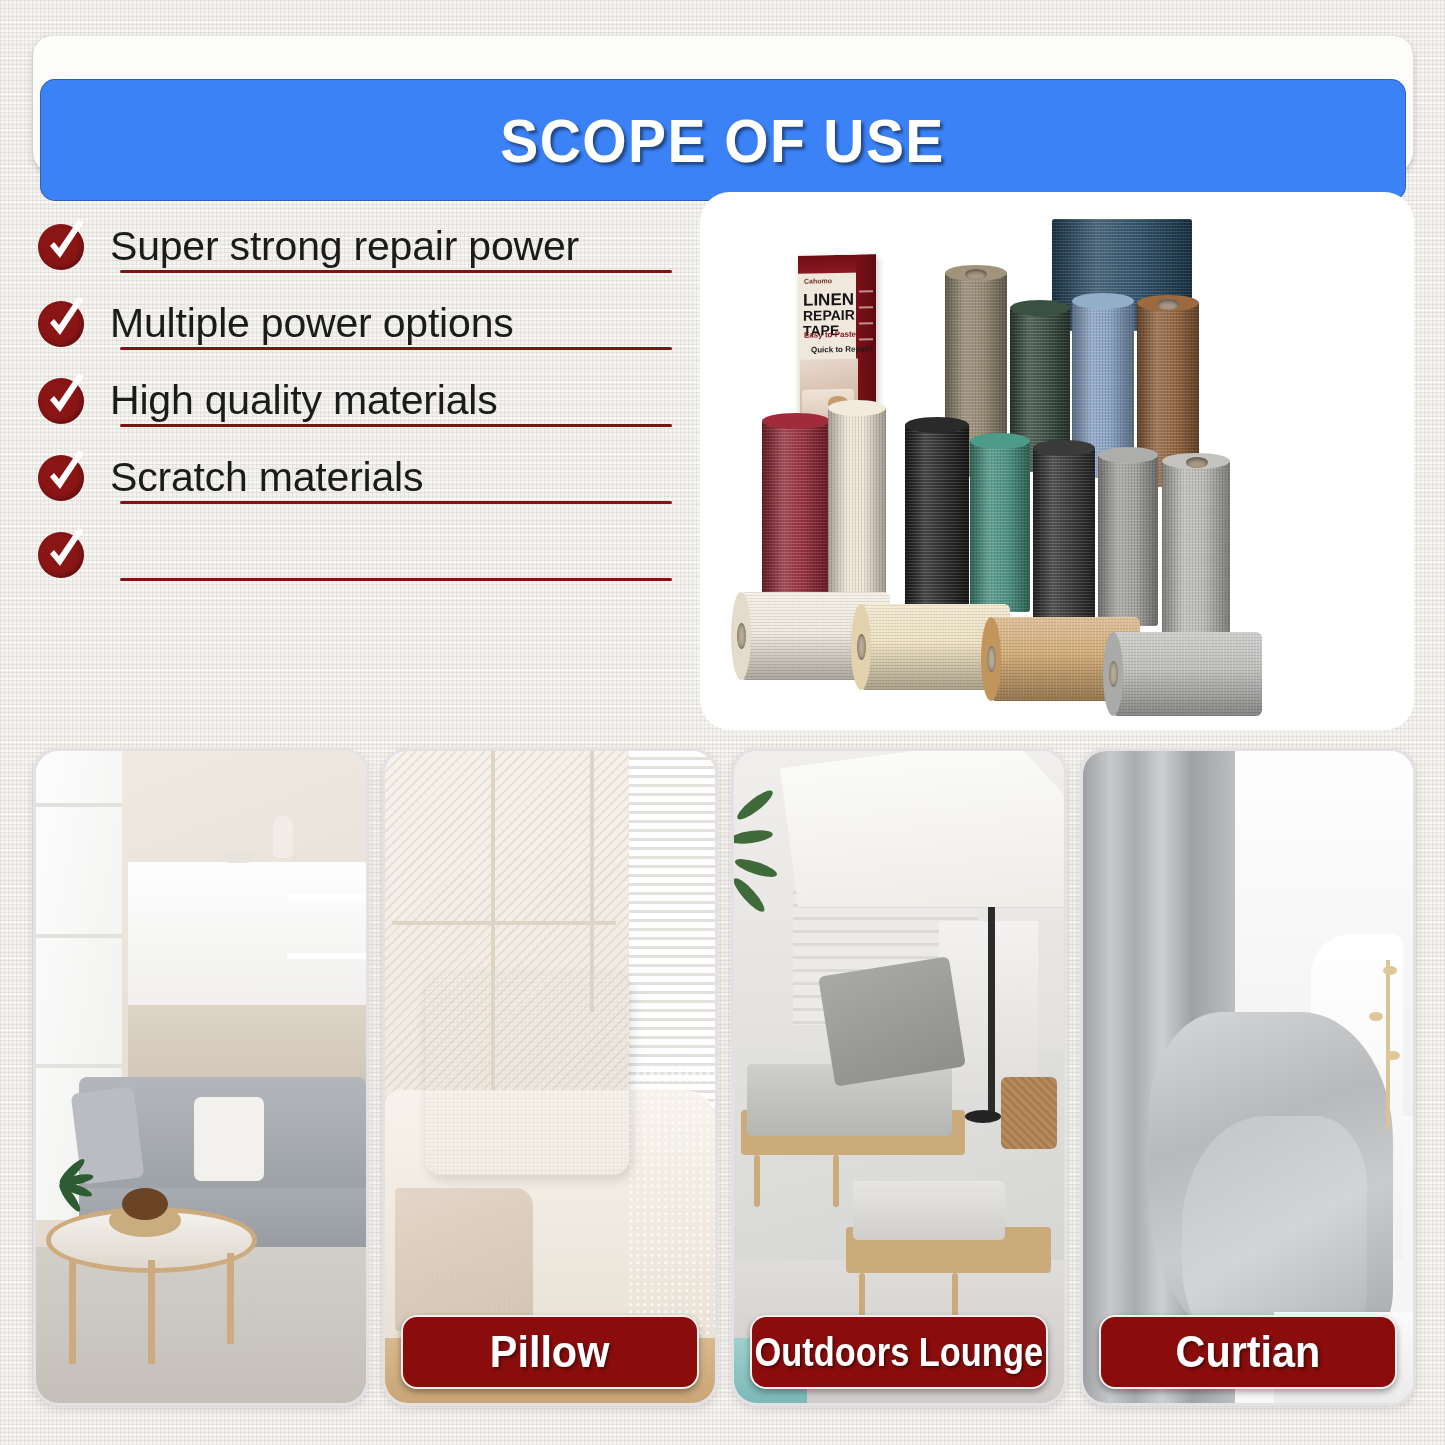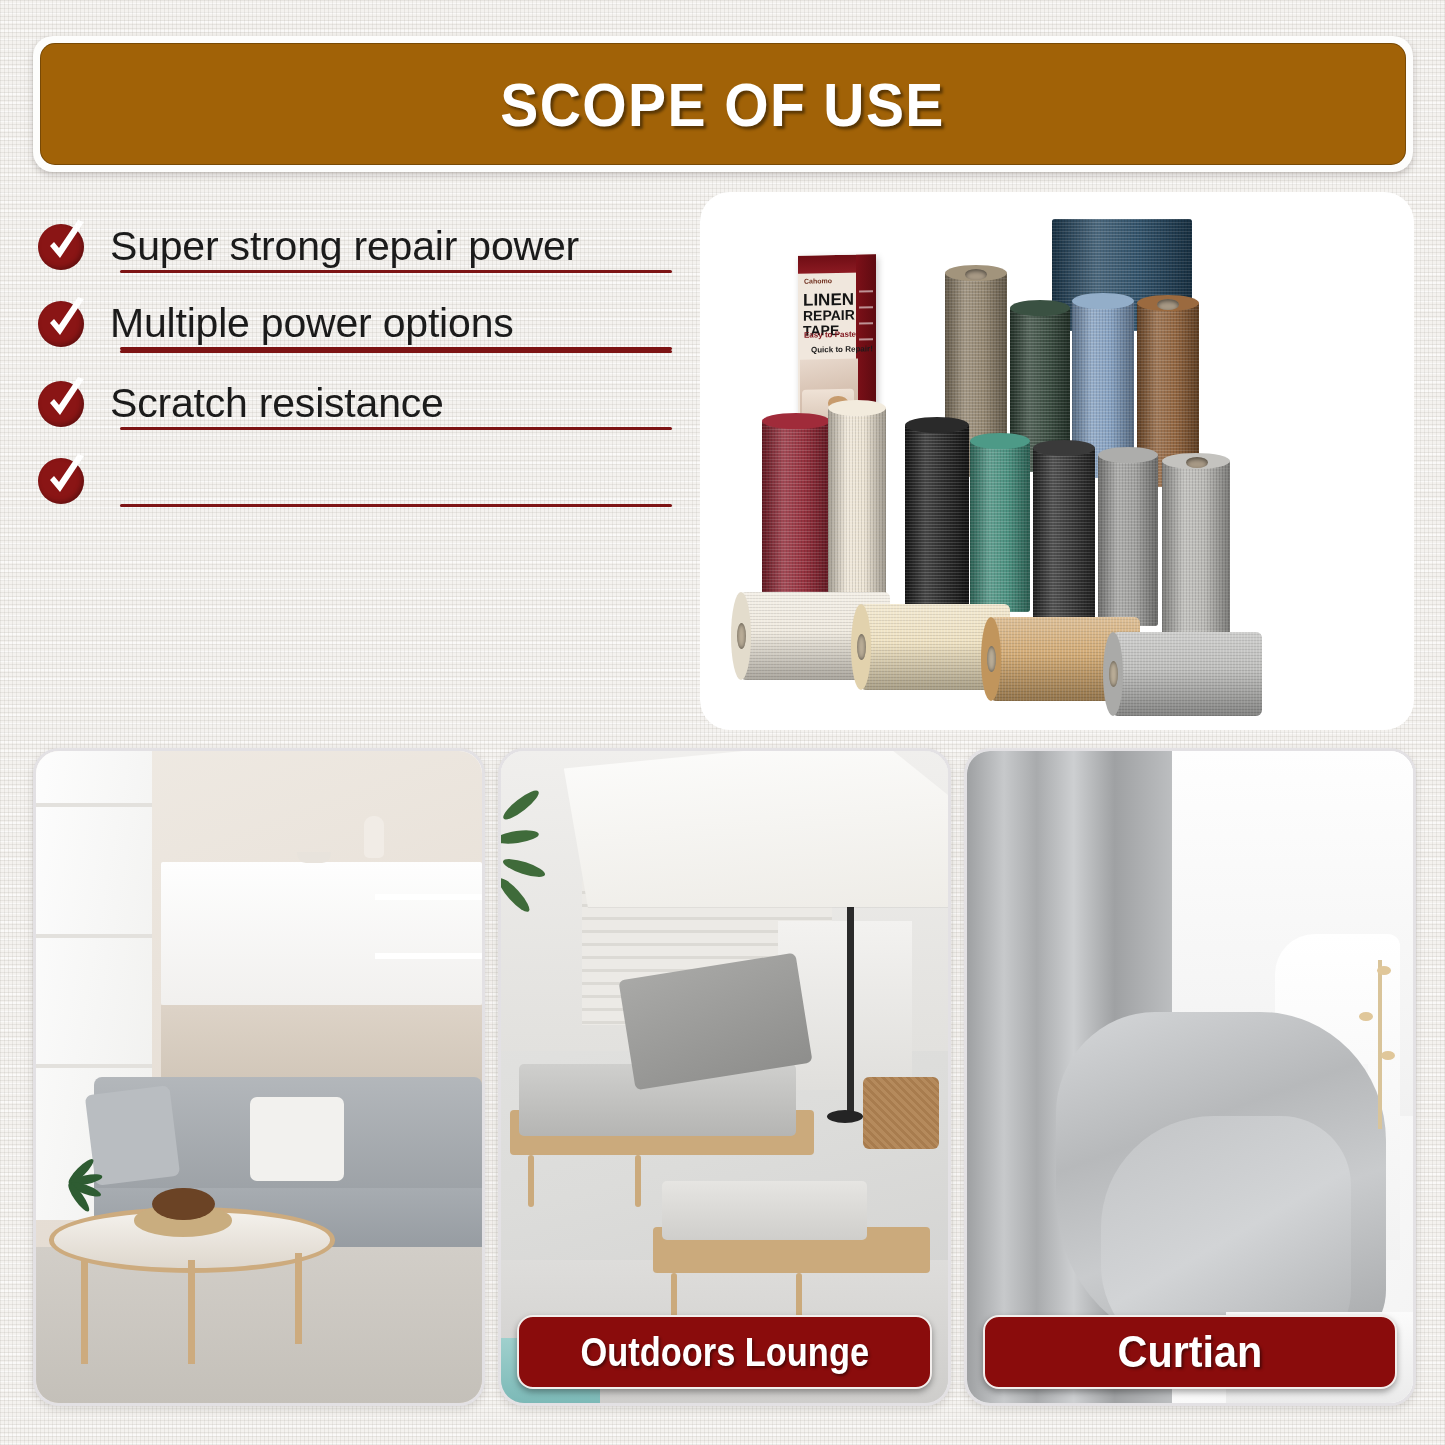--- a/index.html
+++ b/index.html
@@ -32,24 +32,25 @@
     position: absolute;
     left: 33px; top: 36px;
     width: 1380px; height: 136px;
     background: #fdfdfc;
     border-radius: 20px;
     padding: 7px;
     box-shadow: 0 3px 7px rgba(80,70,65,.28);
   }
   .banner {
     width: 100%; height: 100%;
-    background: #a16207;
+    background: #3b82f6;
     border-radius: 15px;
     display: flex; align-items: center; justify-content: center;
     box-shadow: inset 0 0 0 1px rgba(0,0,0,.25);
+    margin-top: 36px;
   }
   .banner-title {
     color: #ffffff;
     font-size: 62px;
     font-weight: bold;
     letter-spacing: 1.5px;
     font-family: "Liberation Sans Narrow", "Liberation Sans", sans-serif;
     transform: scaleX(.92);
     text-shadow: 3px 3px 3px rgba(0,0,0,.45);
   }
@@ -411,30 +412,39 @@
       <div class="check-badge">
         <div class="disc"></div>
         <svg viewBox="0 0 46 50">
             <path d="M8 26 L18 38 L42 2 L36 0 L17 28 L12 22 Z" fill="#ffffff"></path>
           </svg>
       </div>
       <div class="feature-label">Multiple power options</div>
     </div>
     <div class="divider"></div>
 
-    <div class="divider"></div>
-
     <div class="feature-row">
       <div class="check-badge">
         <div class="disc"></div>
         <svg viewBox="0 0 46 50">
             <path d="M8 26 L18 38 L42 2 L36 0 L17 28 L12 22 Z" fill="#ffffff"></path>
           </svg>
       </div>
-      <div class="feature-label">Scratch resistance</div>
+      <div class="feature-label">High quality materials</div>
+    </div>
+    <div class="divider"></div>
+
+    <div class="feature-row">
+      <div class="check-badge">
+        <div class="disc"></div>
+        <svg viewBox="0 0 46 50">
+            <path d="M8 26 L18 38 L42 2 L36 0 L17 28 L12 22 Z" fill="#ffffff"></path>
+          </svg>
+      </div>
+      <div class="feature-label">Scratch materials</div>
     </div>
     <div class="divider"></div>
 
     <div class="feature-row">
       <div class="check-badge">
         <div class="disc"></div>
         <svg viewBox="0 0 46 50">
             <path d="M8 26 L18 38 L42 2 L36 0 L17 28 L12 22 Z" fill="#ffffff"></path>
           </svg>
       </div>
@@ -616,20 +626,38 @@
         <div class="leg" style="left:58%; top:77%; height:14%;"></div>
         <div class="plant">
           <i style="transform:rotate(-45deg)"></i>
           <i style="transform:rotate(-12deg)"></i>
           <i style="transform:rotate(20deg)"></i>
           <i style="transform:rotate(55deg)"></i>
         </div>
       </div>
     </div>
 
+    <div class="photo-card">
+      <div class="photo sc-pillow">
+        <div class="wallpanel"></div>
+        <div class="frame-h" style="left:2%; right:30%; top:26%;"></div>
+        <div class="frame-v" style="left:32%; top:0; height:56%;"></div>
+        <div class="frame-v" style="left:62%; top:0; height:40%;"></div>
+        <div class="blinds"></div>
+        <div class="sofa"></div>
+        <div class="arm"></div>
+        <div class="pillow"></div>
+        <div class="throw"></div>
+        <div class="fringe"></div>
+        <div class="floor"></div>
+      </div>
+      <div class="card-label">
+        <span>Pillow</span>
+      </div>
+    </div>
 
     <div class="photo-card">
       <div class="photo sc-out">
         <div class="wall"></div>
         <div class="steps"></div>
         <div class="block"></div>
         <div class="deck"></div>
         <div class="pool"></div>
 
         <div class="lounger" style="left:2%; top:55%; width:68%; height:7%;"></div>

